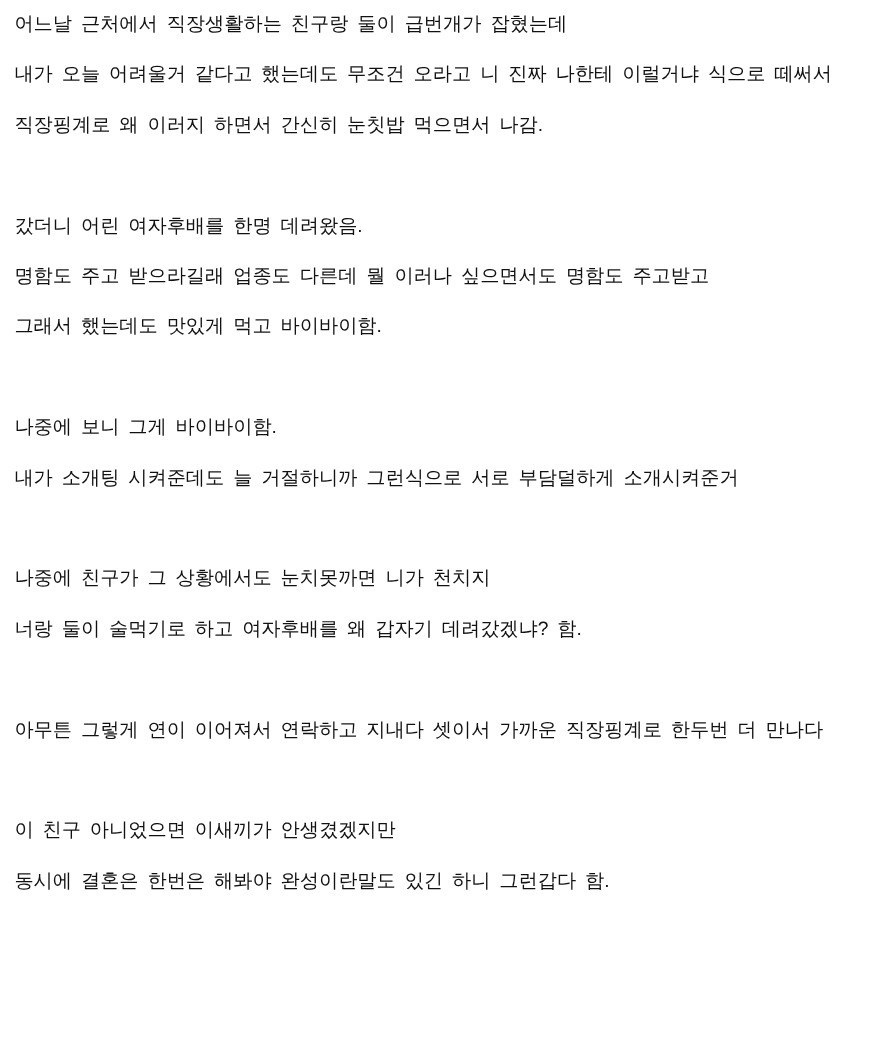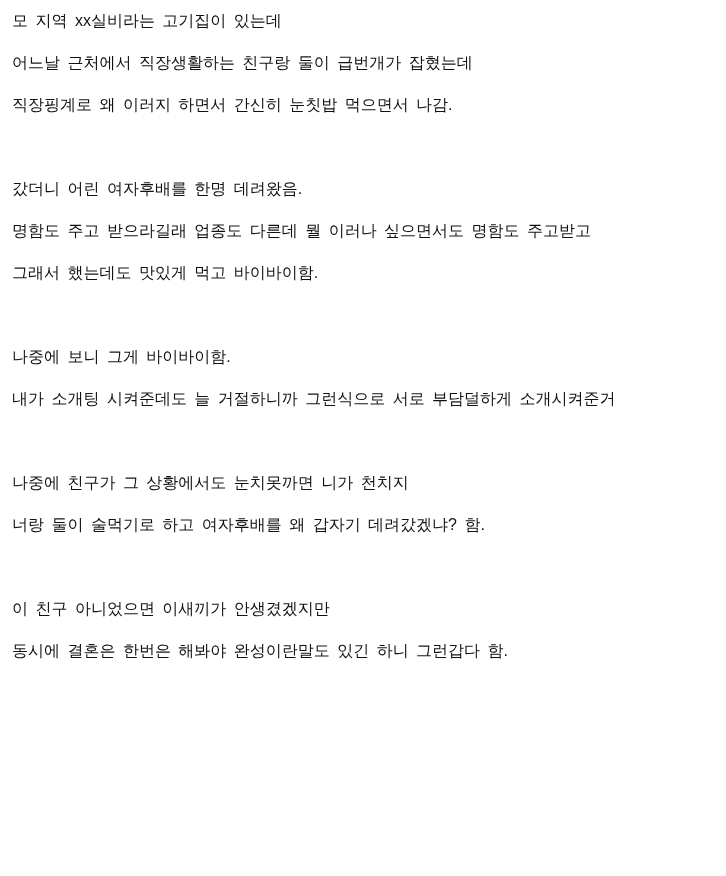--- a/index.html
+++ b/index.html
@@ -35,42 +35,43 @@
     color: #111111;
   }
 </style>
 </head>
 <body>
 
 <div class="page">
   <div class="text-wrap">
 
     <p class="para">
-      <span class="line">모 지역 xx실비라는 고기집이 있는데</span>
       <span class="line">어느날 근처에서 직장생활하는 친구랑 둘이 급번개가 잡혔는데</span>
+      <span class="line">내가 오늘 어려울거 같다고 했는데도 무조건 오라고 니 진짜 나한테 이럴거냐 식으로 떼써서</span>
       <span class="line">직장핑계로 왜 이러지 하면서 간신히 눈칫밥 먹으면서 나감.</span>
     </p>
 
     <p class="para">
       <span class="line">갔더니 어린 여자후배를 한명 데려왔음.</span>
       <span class="line">명함도 주고 받으라길래 업종도 다른데 뭘 이러나 싶으면서도 명함도 주고받고</span>
       <span class="line">그래서 했는데도 맛있게 먹고 바이바이함.</span>
     </p>
 
     <p class="para">
       <span class="line">나중에 보니 그게 바이바이함.</span>
       <span class="line">내가 소개팅 시켜준데도 늘 거절하니까 그런식으로 서로 부담덜하게 소개시켜준거</span>
     </p>
 
     <p class="para">
       <span class="line">나중에 친구가 그 상황에서도 눈치못까면 니가 천치지</span>
       <span class="line">너랑 둘이 술먹기로 하고 여자후배를 왜 갑자기 데려갔겠냐? 함.</span>
     </p>
 
     <p class="para">
+      <span class="line">아무튼 그렇게 연이 이어져서 연락하고 지내다 셋이서 가까운 직장핑계로 한두번 더 만나다</span>
     </p>
 
     <p class="para">
       <span class="line">이 친구 아니었으면 이새끼가 안생겼겠지만</span>
       <span class="line">동시에 결혼은 한번은 해봐야 완성이란말도 있긴 하니 그런갑다 함.</span>
     </p>
 
   </div>
 </div>
 

